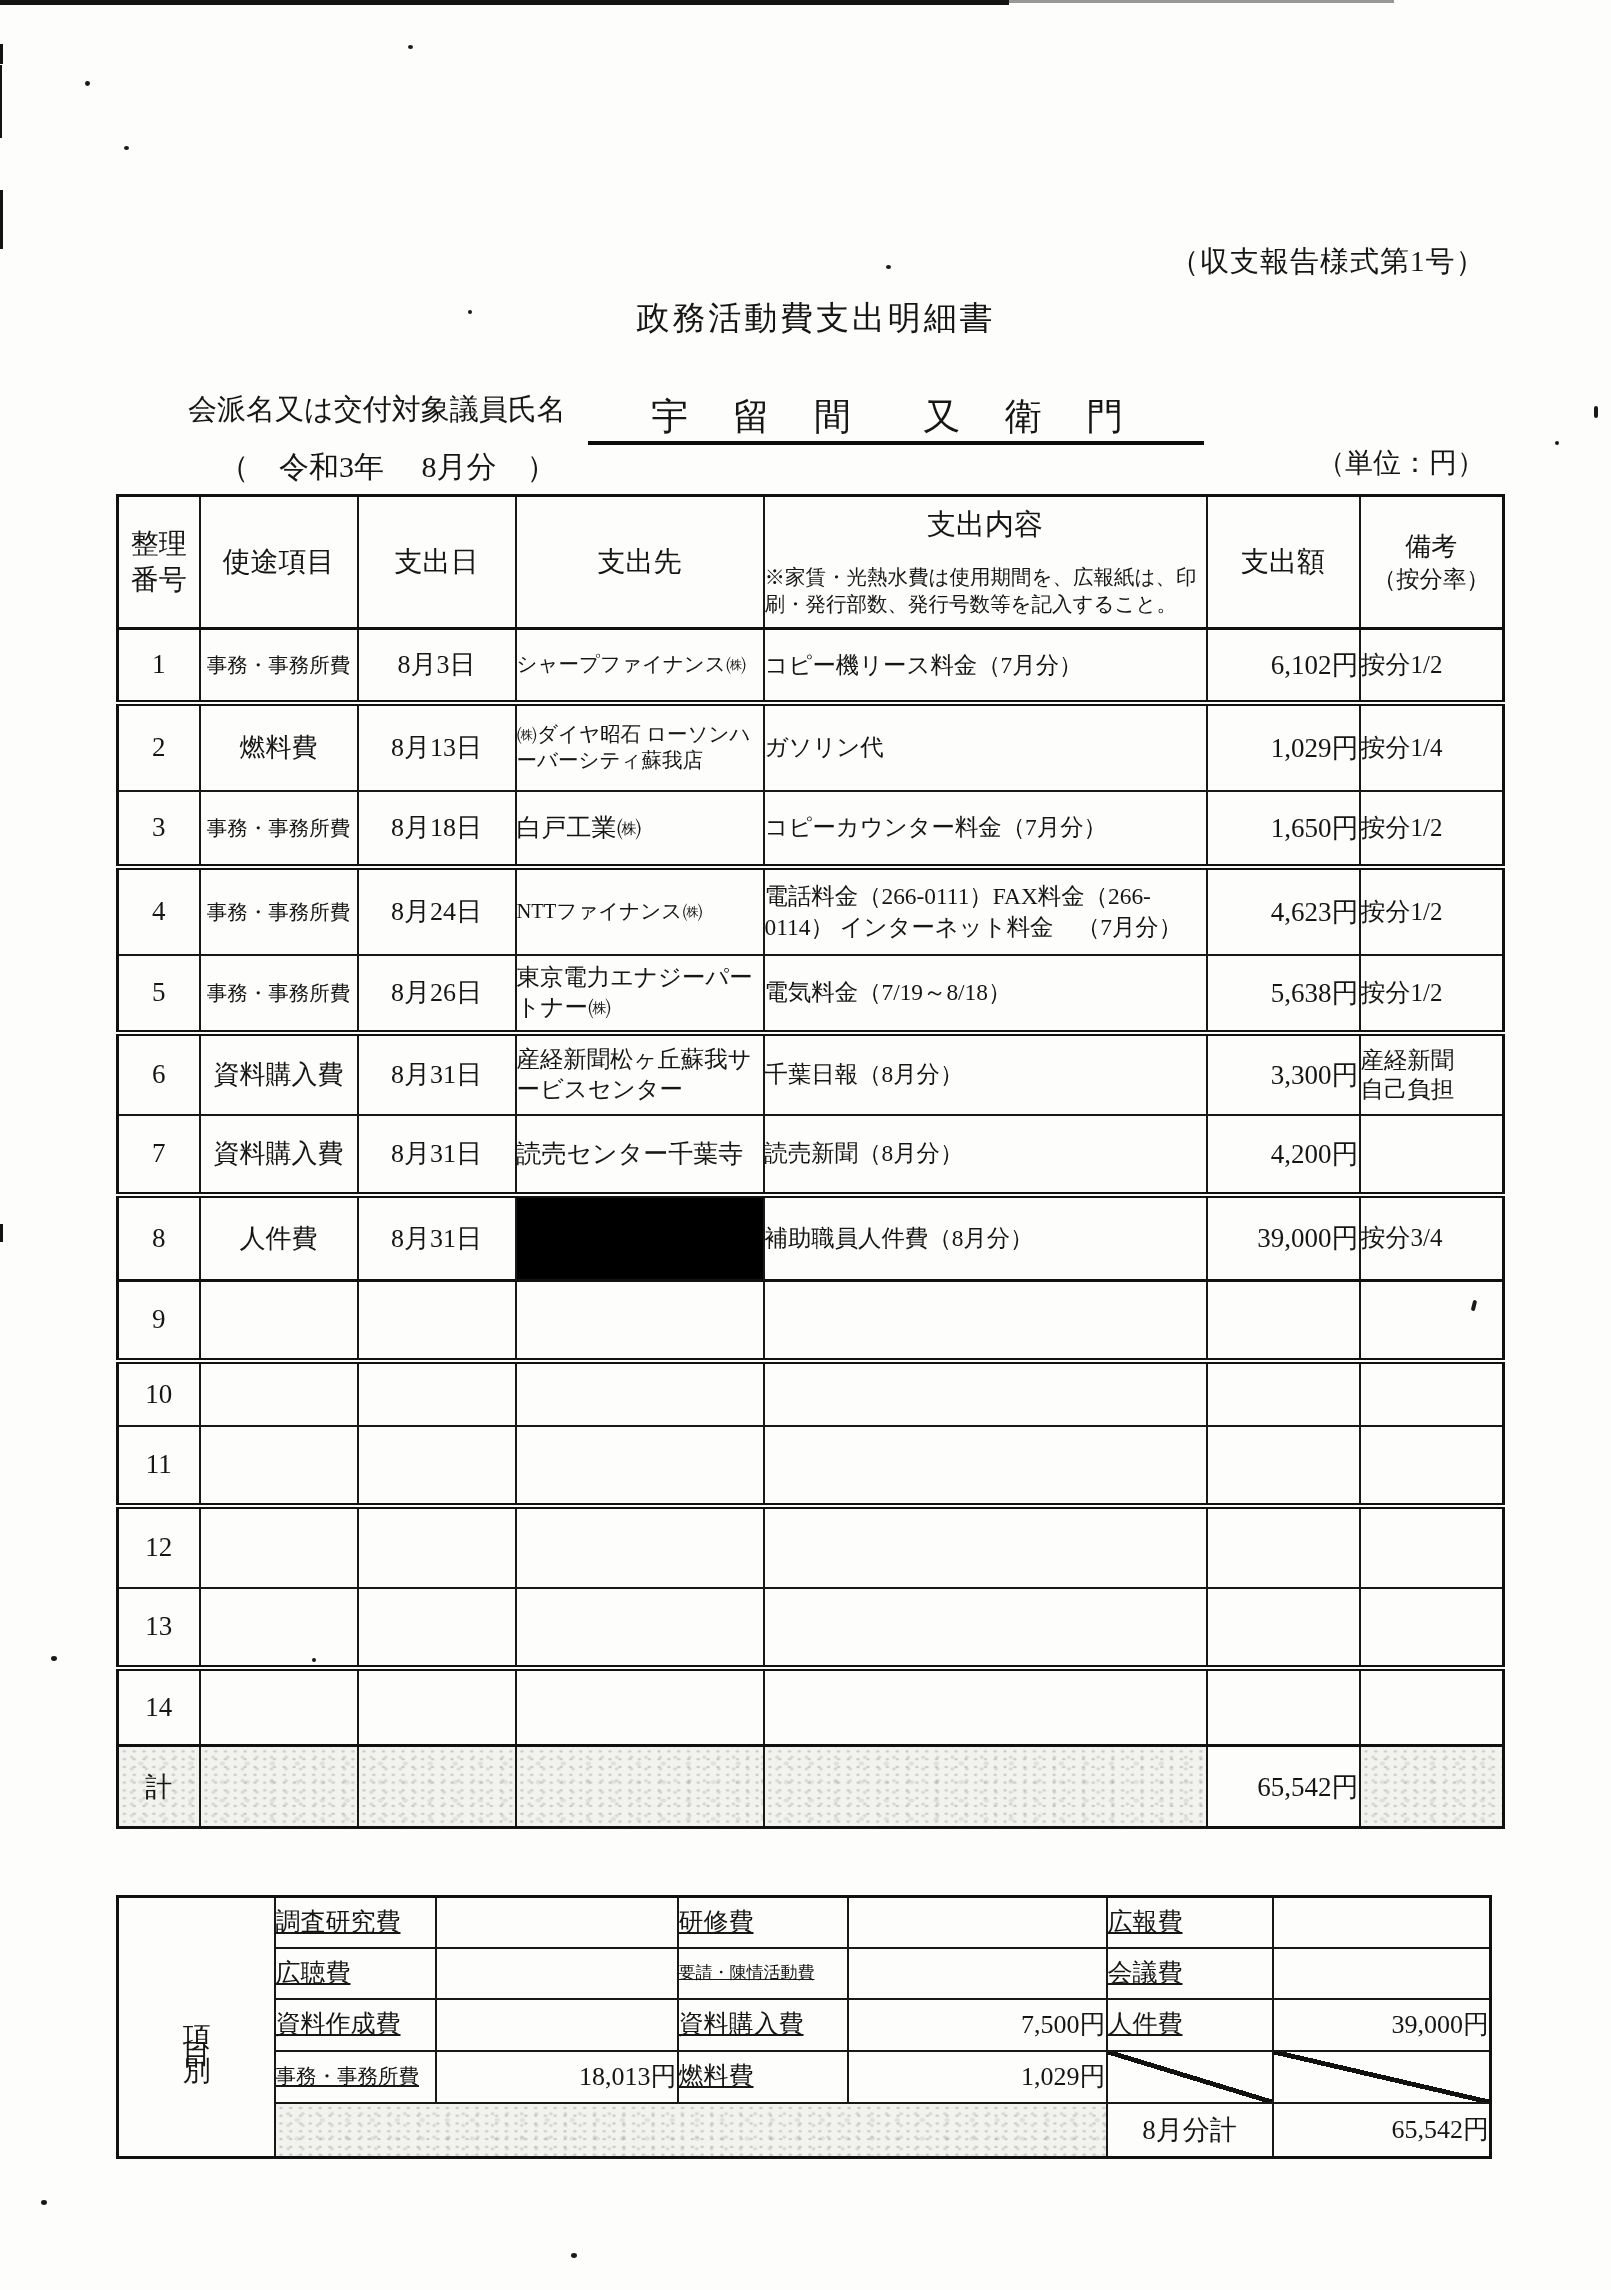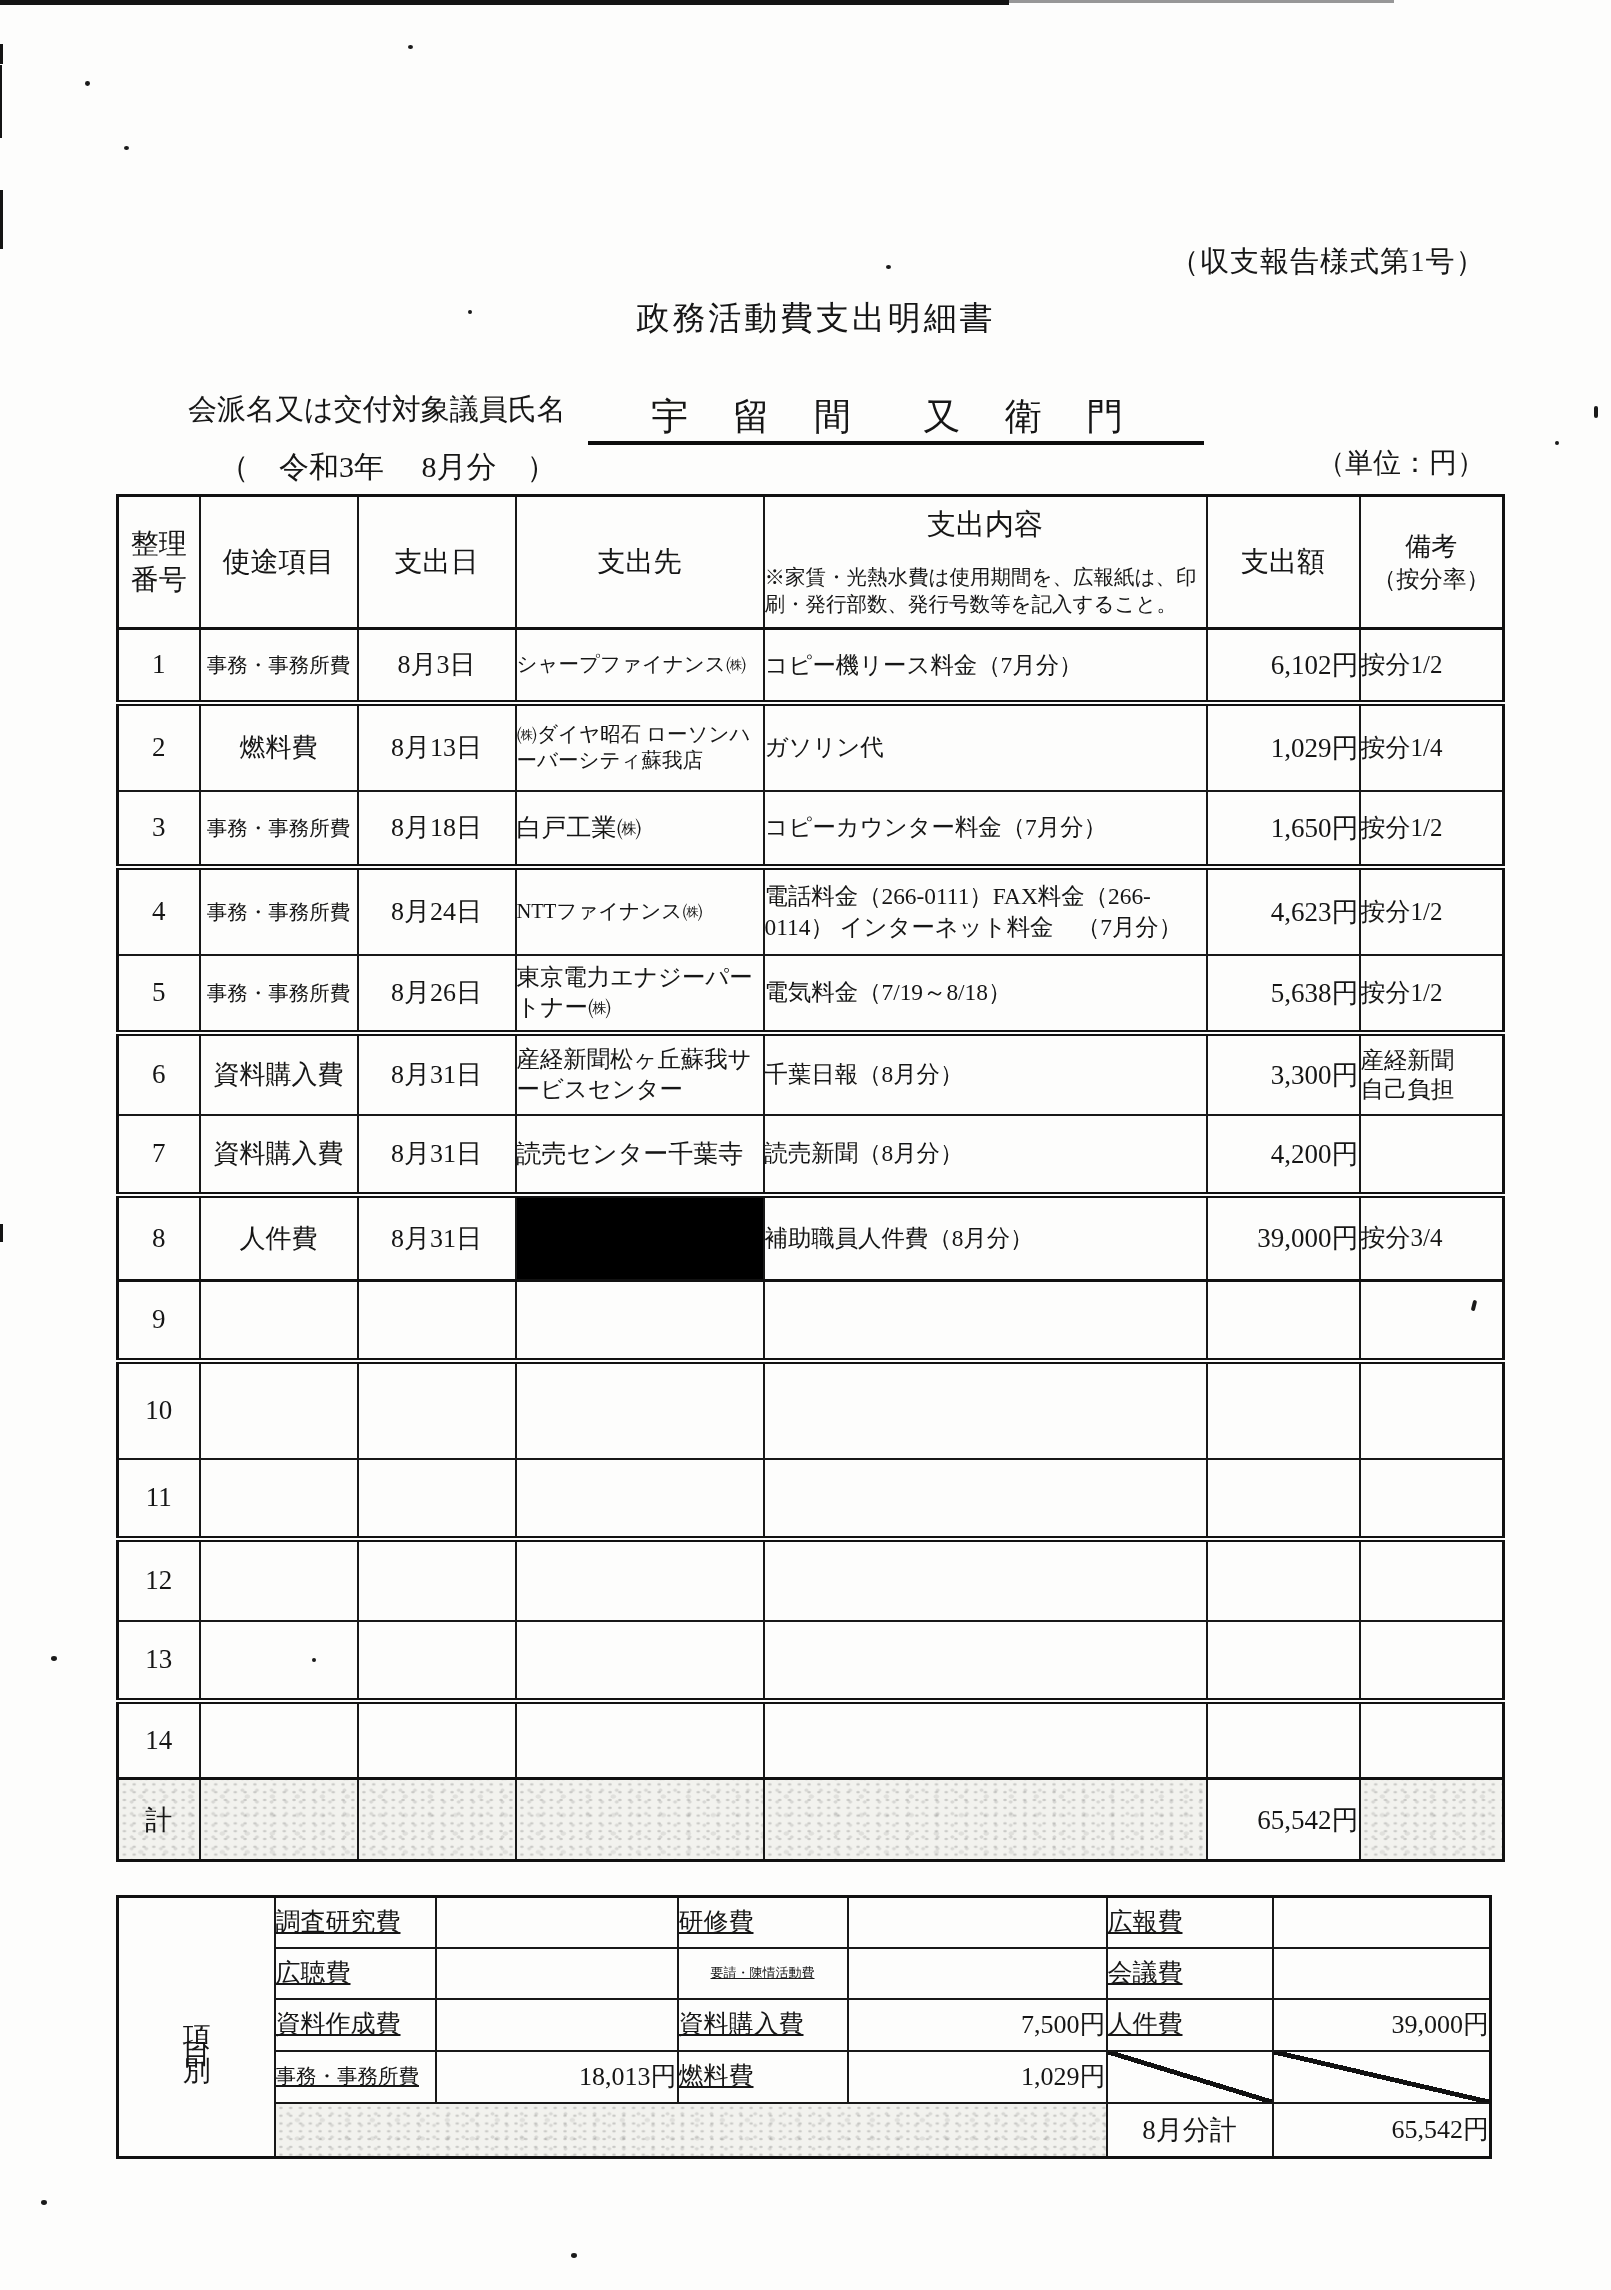--- a/index.html
+++ b/index.html
@@ -64,21 +64,21 @@
       radial-gradient(rgba(90,90,90,0.12) 2.3px, transparent 3.3px);
     background-size: 9.8px 7.8px, 14.6px 11.7px, 25px 18.5px;
     background-position: 0 0, 4.9px 3.9px, 8.8px 6.8px;
   }
 
   .sum { position: absolute; left: 116px; top: 1895px; width: 1373px; border: 3.9px solid #111; }
   .sum td { border: 2.9px solid #181818; padding: 0; vertical-align: middle; overflow: hidden; }
   .side { writing-mode: vertical-rl; text-orientation: upright; text-align: center;
           font-size: 28px; letter-spacing: 15.6px; border-right: 2px solid #181818; }
   .s-lbl { font-size: 25px; text-align: left; padding: 2px 3.9px 2px 7.8px; line-height: 1.15; text-decoration: underline; }
-  .s-lbl.xs { font-size: 13px; text-align: center; }
+  .s-lbl.xs { font-size: 17px; }
   .s-lbl.s  { font-size: 20.5px; }
   .s-val { font-size: 26px; text-align: right; padding-right: 11.7px; }
   .s-total-lbl { font-size: 27px; text-align: center; padding: 0; }
   .diag {
     background-image: linear-gradient(to top right,
       transparent calc(50% - 2.4px), #111 calc(50% - 2.4px),
       #111 calc(50% + 2.4px), transparent calc(50% + 2.4px));
   }
 
   
@@ -217,21 +217,21 @@
     </tr>
     <tr class="dbl" style="height:80px">
       <td class="c-no">9</td>
       <td></td>
         <td></td>
       <td></td>
         <td></td>
       <td></td>
         <td></td>
     </tr>
-    <tr style="height:98px">
+    <tr style="height:65px">
       <td class="c-no">10</td>
       <td></td>
         <td></td>
       <td></td>
         <td></td>
       <td></td>
         <td></td>
     </tr>
     <tr class="dbl" style="height:80px">
       <td class="c-no">11</td>

